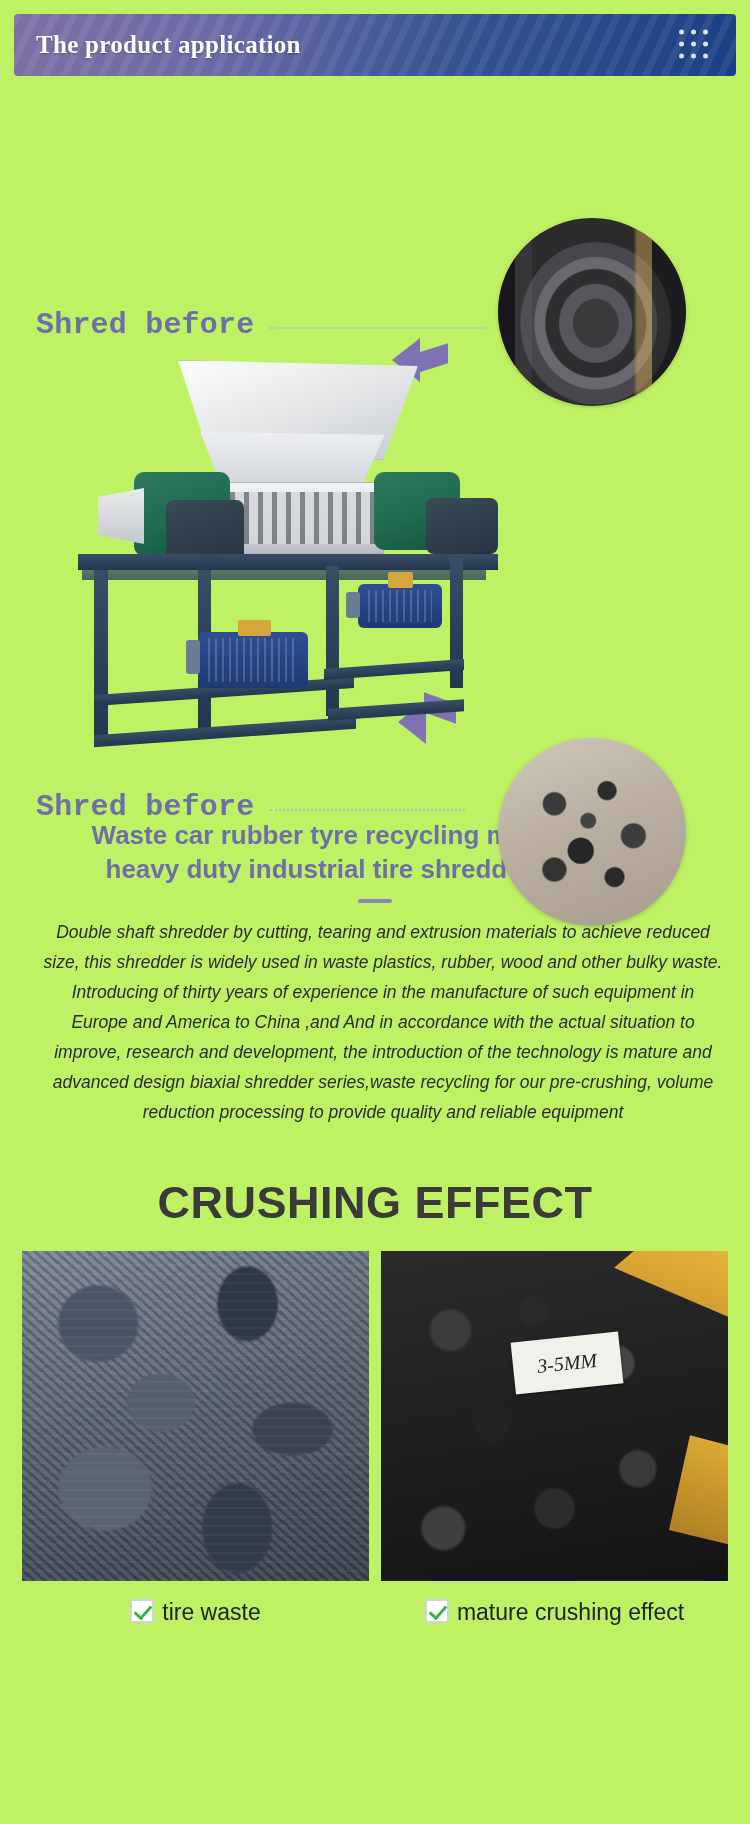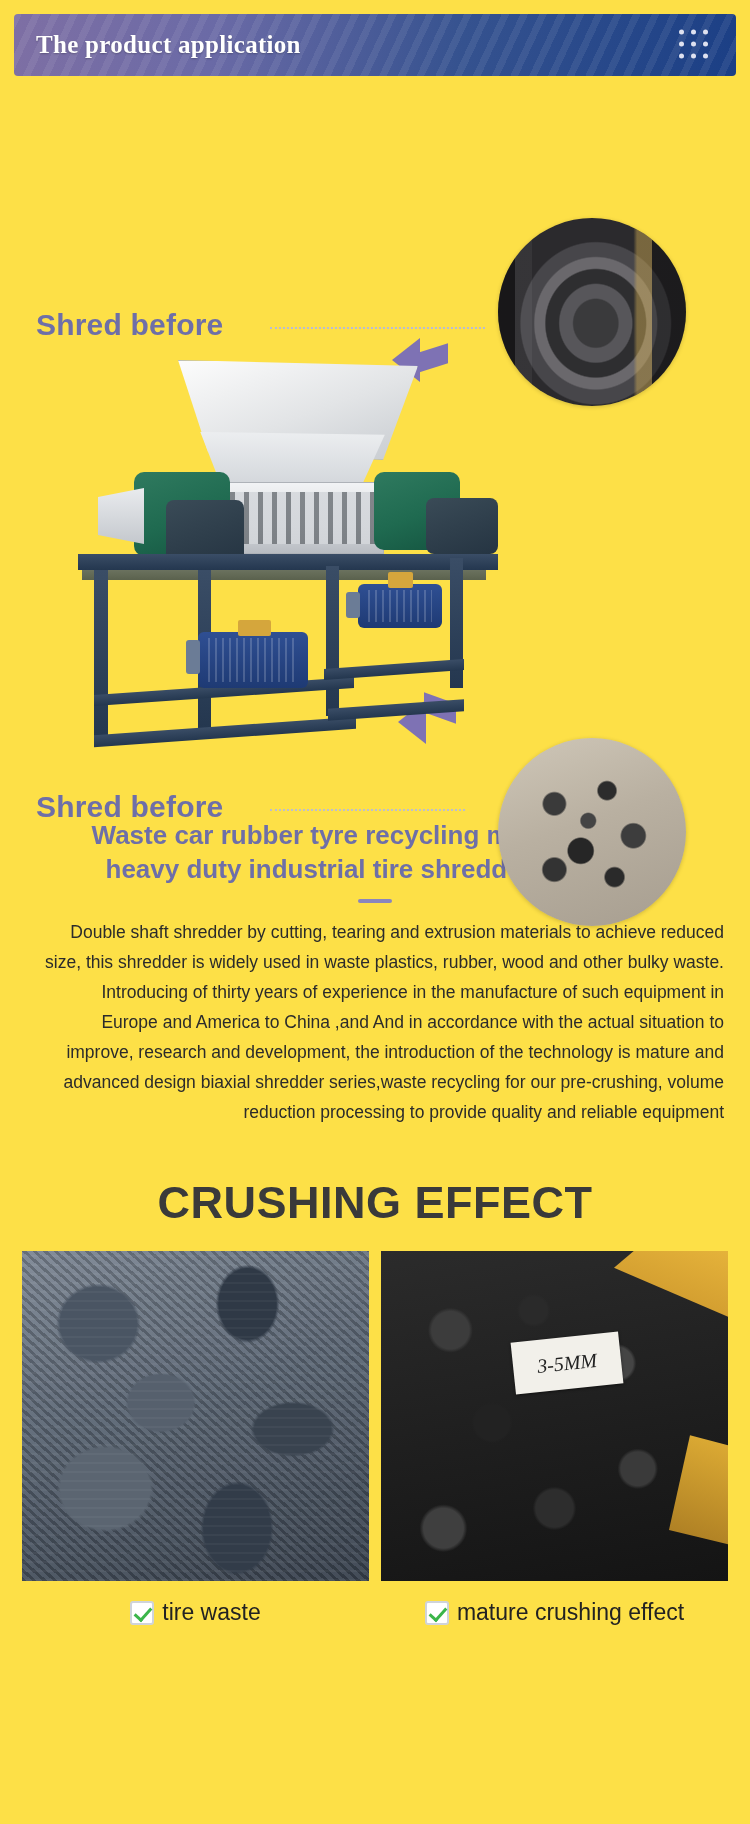--- a/index.html
+++ b/index.html
@@ -7,21 +7,21 @@
     margin: 0; padding: 0;
     width: 750px;
     background: #ffffff;
     font-family: "Liberation Sans", sans-serif;
   }
   .page {
     position: relative;
     width: 750px;
     height: 1824px;
     overflow: hidden;
-    background: #fde047;
+    background: #bef264;
   }
 
   
   .banner {
     position: relative;
     margin: 14px 14px 0 14px;
     height: 62px;
     border-radius: 4px;
     background:
       repeating-linear-gradient(115deg,
@@ -60,20 +60,21 @@
     background: #e9eaf5;
     opacity: 0.95;
   }
 
   
   .diagram {
     position: relative;
     width: 750px;
     height: 700px;
     margin-top: 14px;
+    font-family: Liberation Mono, monospace;
   }
 
   .label {
     position: absolute;
     color: #6e6fa8;
     font-size: 30px;
     font-weight: bold;
     letter-spacing: 0.2px;
   }
   .label-before-1 { left: 36px; top: 218px; }
@@ -256,21 +257,22 @@
     margin: 12px auto 0 auto;
     border-radius: 2px;
   }
 
   
   .desc {
     margin: 14px 26px 0 42px;
     color: #2b2b2b;
     font-size: 17.5px;
     line-height: 1.72;
-    text-align: right;
+    text-align: center;
+    font-style: italic;
   }
 
   
   .effect-heading {
     margin-top: 50px;
     text-align: center;
     color: #3a3a3a;
     font-size: 45px;
     font-weight: bold;
     letter-spacing: 0.5px;
@@ -341,21 +343,21 @@
 
   
   .caption-row {
     display: flex;
     gap: 12px;
     margin: 18px 22px 0 22px;
   }
   .caption {
     flex: 1 1 0;
     display: flex;
-    align-items: center;
+    align-items: flex-start;
     justify-content: center;
     gap: 8px;
     font-size: 23px;
     color: #222;
   }
   .check {
     display: inline-block;
     width: 24px; height: 24px;
     border: 2px solid #cfd3da;
     border-radius: 3px;

